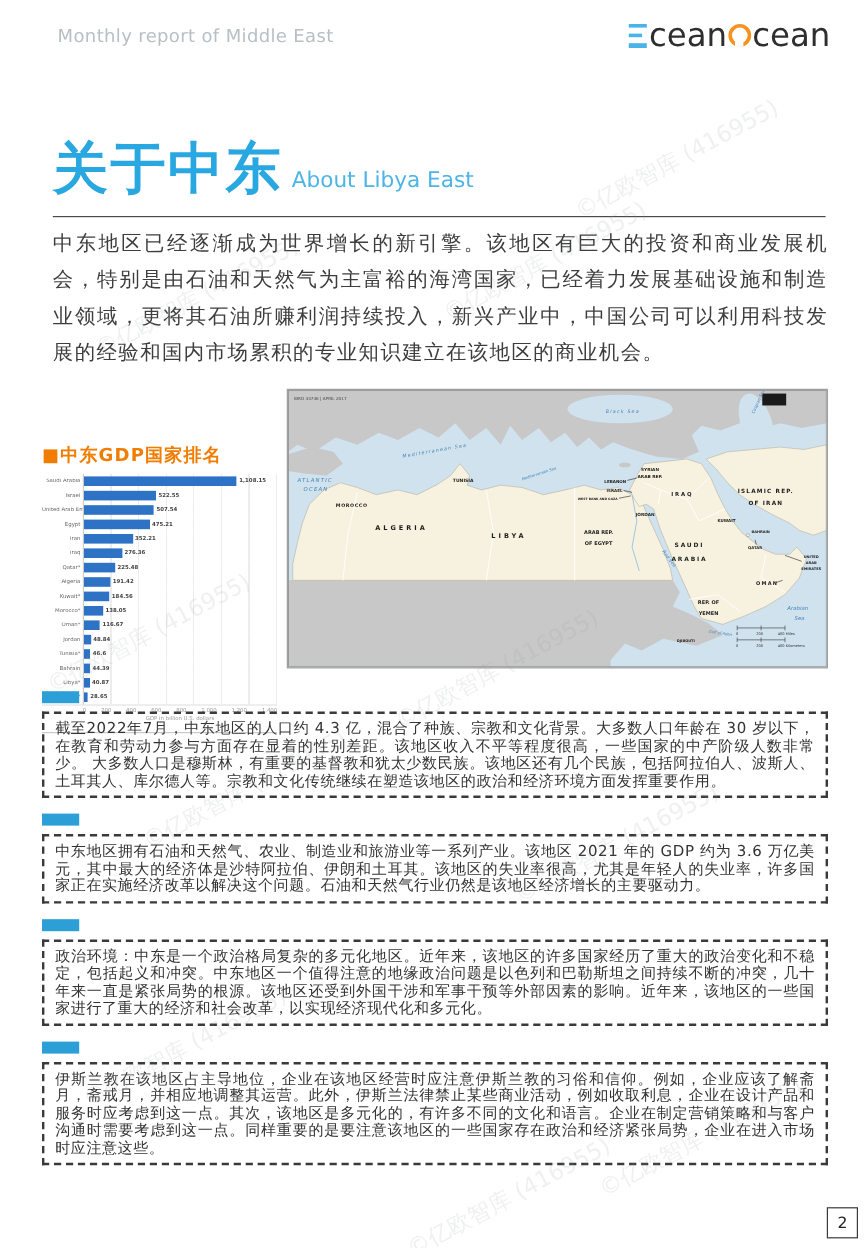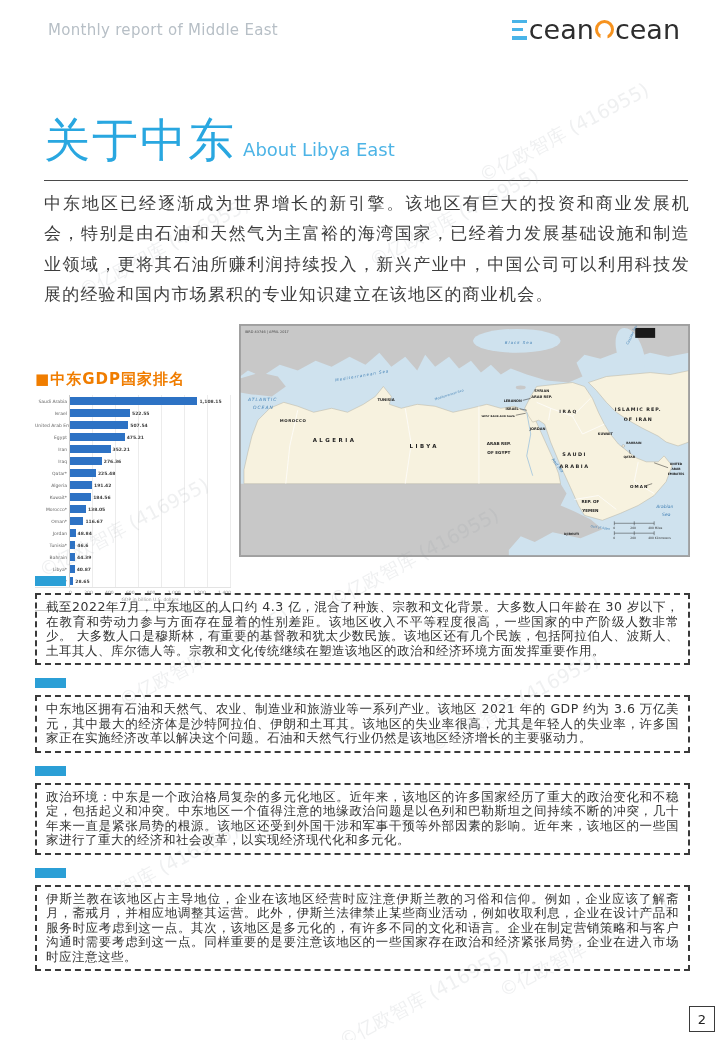--- a/index.html
+++ b/index.html
@@ -5,36 +5,36 @@
   * { box-sizing: border-box; margin: 0; padding: 0; }
   html,body { background:#fff; }
   .page {
     width:720px; height:1040px; position:relative; background:#fff;
     font-family:"DejaVu Sans","Liberation Sans",sans-serif; overflow:hidden;
   }
   
   .wm { position:absolute; color:rgba(150,156,164,0.15); font-size:19px;
         transform:rotate(-28deg); white-space:nowrap; pointer-events:none; z-index:5; }
   
-  .header { position:absolute; top:16px; left:48px; right:40px;
+  .header { position:absolute; top:16px; left:48px; right:28px;
             display:flex; justify-content:space-between; align-items:flex-start; }
   .report-title { font-size:15px; color:#b7bfc6; letter-spacing:0.3px; padding-top:5px; }
   .logo { display:flex; align-items:center; font-size:27px; color:#2e2e2e; line-height:1; }
   .logo-e { width:15px; height:20px; display:flex; flex-direction:column;
             justify-content:space-between; margin-right:2px; }
   .logo-e i { display:block; height:3.2px; background:#49b4e8; }
   .logo-e i:nth-child(2){ width:11px; }
   .logo-o { width:19px; height:19px; border:3px solid #f6921e; border-radius:50%;
             position:relative; margin:0 1px; }
   .logo-o:after { content:""; position:absolute; left:50%; transform:translateX(-50%);
                   bottom:-3px; width:7px; height:4px; background:#fff; }
   
   .title-row { position:absolute; top:110px; left:44px; right:32px;
                border-bottom:1.5px solid #4a4a4a; padding-bottom:8px; }
-  .title-zh { display:inline; font-size:46px; font-weight:normal; color:#29a7e0; letter-spacing:2px; }
+  .title-zh { display:inline; font-size:46px; font-weight:bold; color:#29a7e0; letter-spacing:2px; }
   .title-en { display:inline; font-size:18px; color:#4db4e6; margin-left:2px; }
   
   .intro { position:absolute; top:188px; left:44px; right:30px;
            font-size:17px; line-height:1.78; letter-spacing:1.2px; color:#3d3d3d;
            text-align:justify; }
   
   .figure-row { position:absolute; top:322px; left:35px; right:30px; display:flex; gap:8px; }
   .chart { width:196px; flex:none; padding-bottom:8px; border-bottom:1px solid #c9c9c9;margin-top:48px; }
   .chart-title { font-size:15px; font-weight:bold; color:#f07d00; letter-spacing:1px; margin-bottom:6px; }
   .gdp-row { display:flex; align-items:center; height:12px; }

